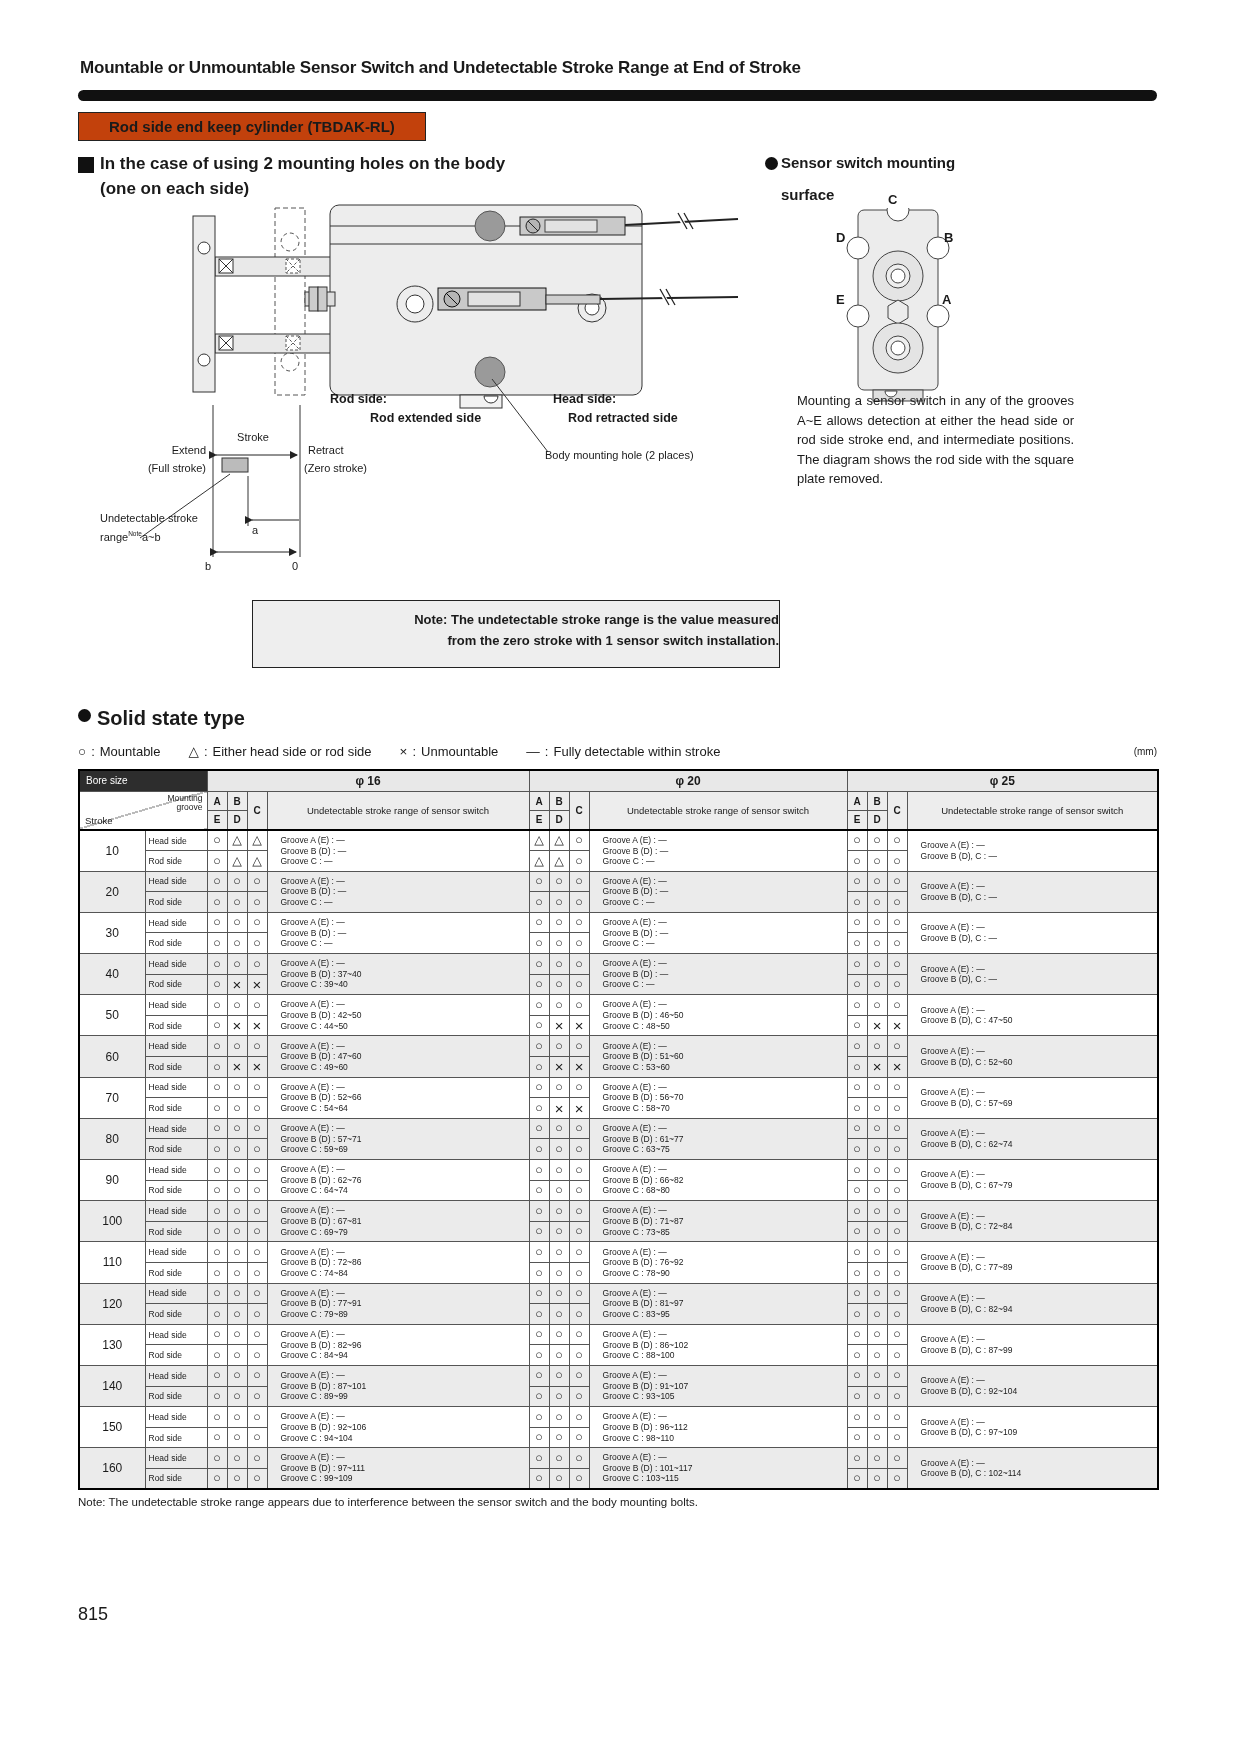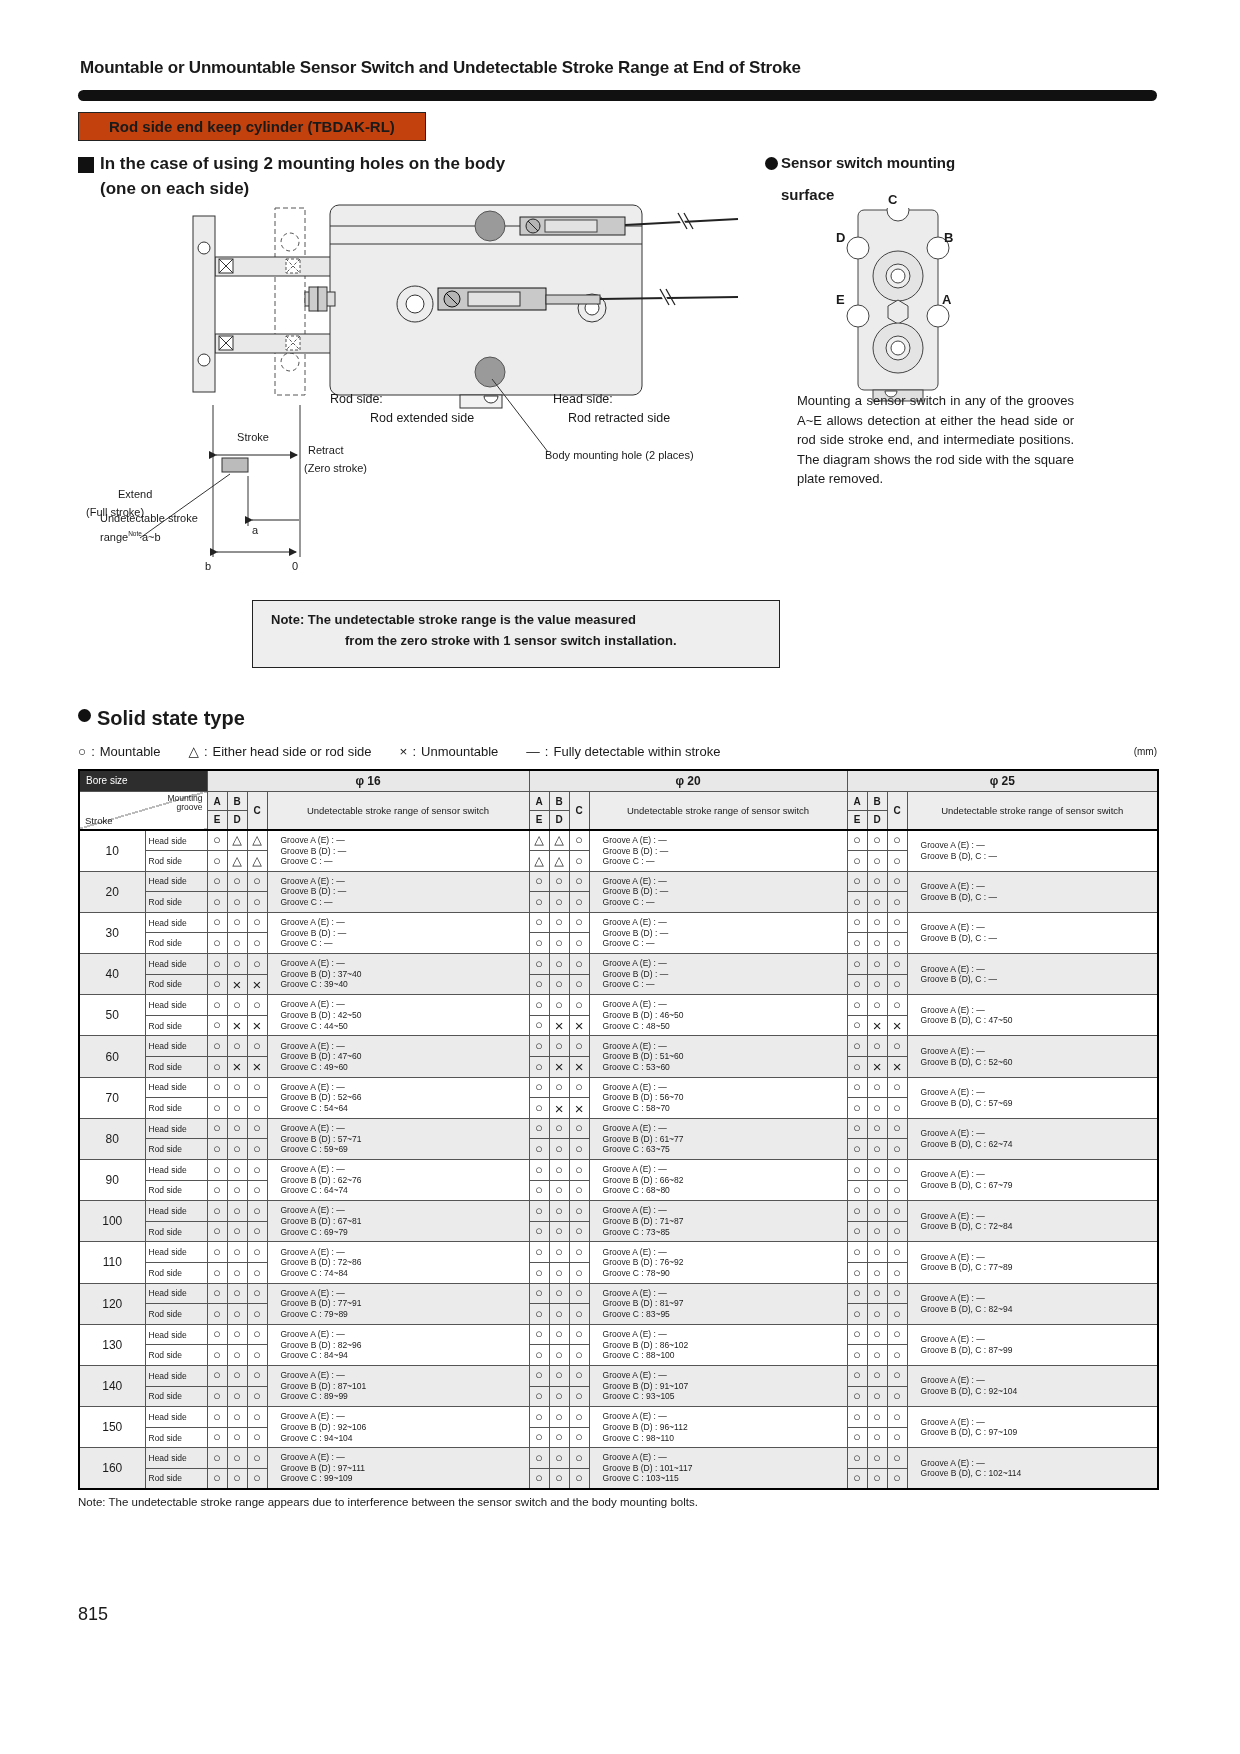--- a/index.html
+++ b/index.html
@@ -16,26 +16,26 @@
   .sec-head2 { left:100px; top:179px; font-size:17px; font-weight:bold; }
   .sq-bullet { left:78px; top:157px; width:16px; height:16px; background:#111; }
 
   .rs-head1 { left:781px; top:154px; font-size:15px; font-weight:bold; }
   .rs-head2 { left:781px; top:186px; font-size:15px; font-weight:bold;text-align:right; }
   .dot-bullet { width:13px; height:13px; background:#111; border-radius:50%; }
   .rs-dot { left:765px; top:157px; }
   .ss-dot { left:78px; top:709px; }
 
   .diagram-label { font-size:11px; }
-  .bold-label { font-size:12.5px; font-weight:normal; }
+  .bold-label { font-size:12.5px; font-weight:bold; }
   .groove-letter { font-size:13px; font-weight:bold; }
 
   .surface-desc { left:765px; top:391px; width:277px; font-size:13px; line-height:1.5; text-align:justify;margin-left:32px; }
 
-  .note-box { left:252px; top:600px; width:528px; height:68px; border:1.5px solid #222; background:#eee; padding-top:11px; }
+  .note-box { left:252px; top:600px; width:528px; height:68px; border:1.5px solid #222; background:#eee; padding-top:11px;text-align:right; }
   .note-line1 { padding-left:18px; font-size:13px; font-weight:bold; }
   .note-line2 { padding-left:92px; font-size:13px; font-weight:bold; margin-top:6px; }
 
   .solid-head { left:97px; top:707px; font-size:20px; font-weight:bold; }
 
   .legend { left:78px; top:743px; width:1079px; display:flex; align-items:center; font-size:13px; }
   .leg-item { display:flex; align-items:center; margin-right:28px; }
   .leg-sym { font-size:13.5px; }
   .leg-sep { margin:0 5px; }
   .leg-unit { margin-left:auto; font-size:10px; }
@@ -66,21 +66,21 @@
   td.sym.x { font-size:15px; }
   td.range { vertical-align:middle; padding-left:13px; }
   .range-line { font-size:8.5px; line-height:1.25; }
   tr.shade td { background:#ebebeb; }
 
   .footer-note { left:78px; top:1496px; font-size:11.5px; }
   .page-num { left:78px; top:1512px; font-size:18px; }
   .pn { top:1604px; }
 
   .sup { font-size:6.5px; vertical-align:super; }
-  .ta-r { text-align:left;margin-top:44px; }
+  .ta-r { text-align:right; }
   .ta-c { text-align:center; }
 </style>
 </head>
 <body>
 
 <div class="page">
 
   <div class="abs title">Mountable or Unmountable Sensor Switch and Undetectable Stroke Range at End of Stroke</div>
   <div class="abs title-bar"></div>
 

